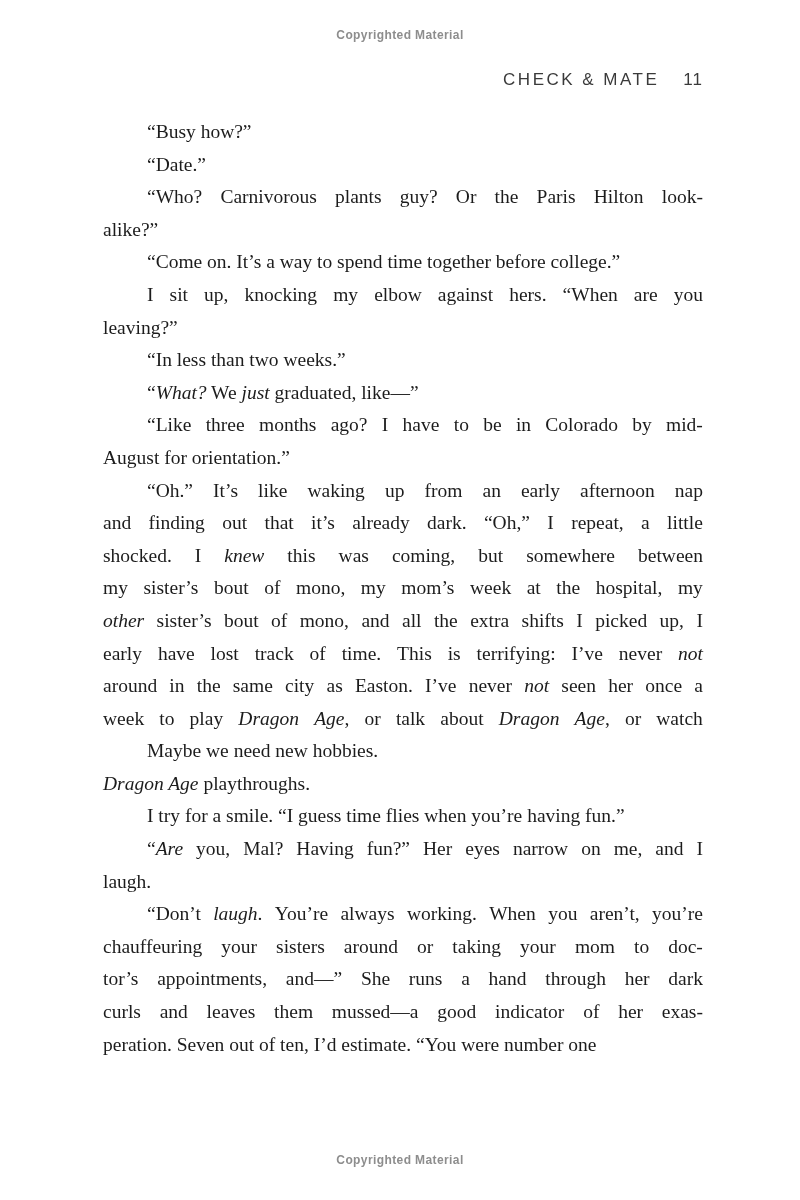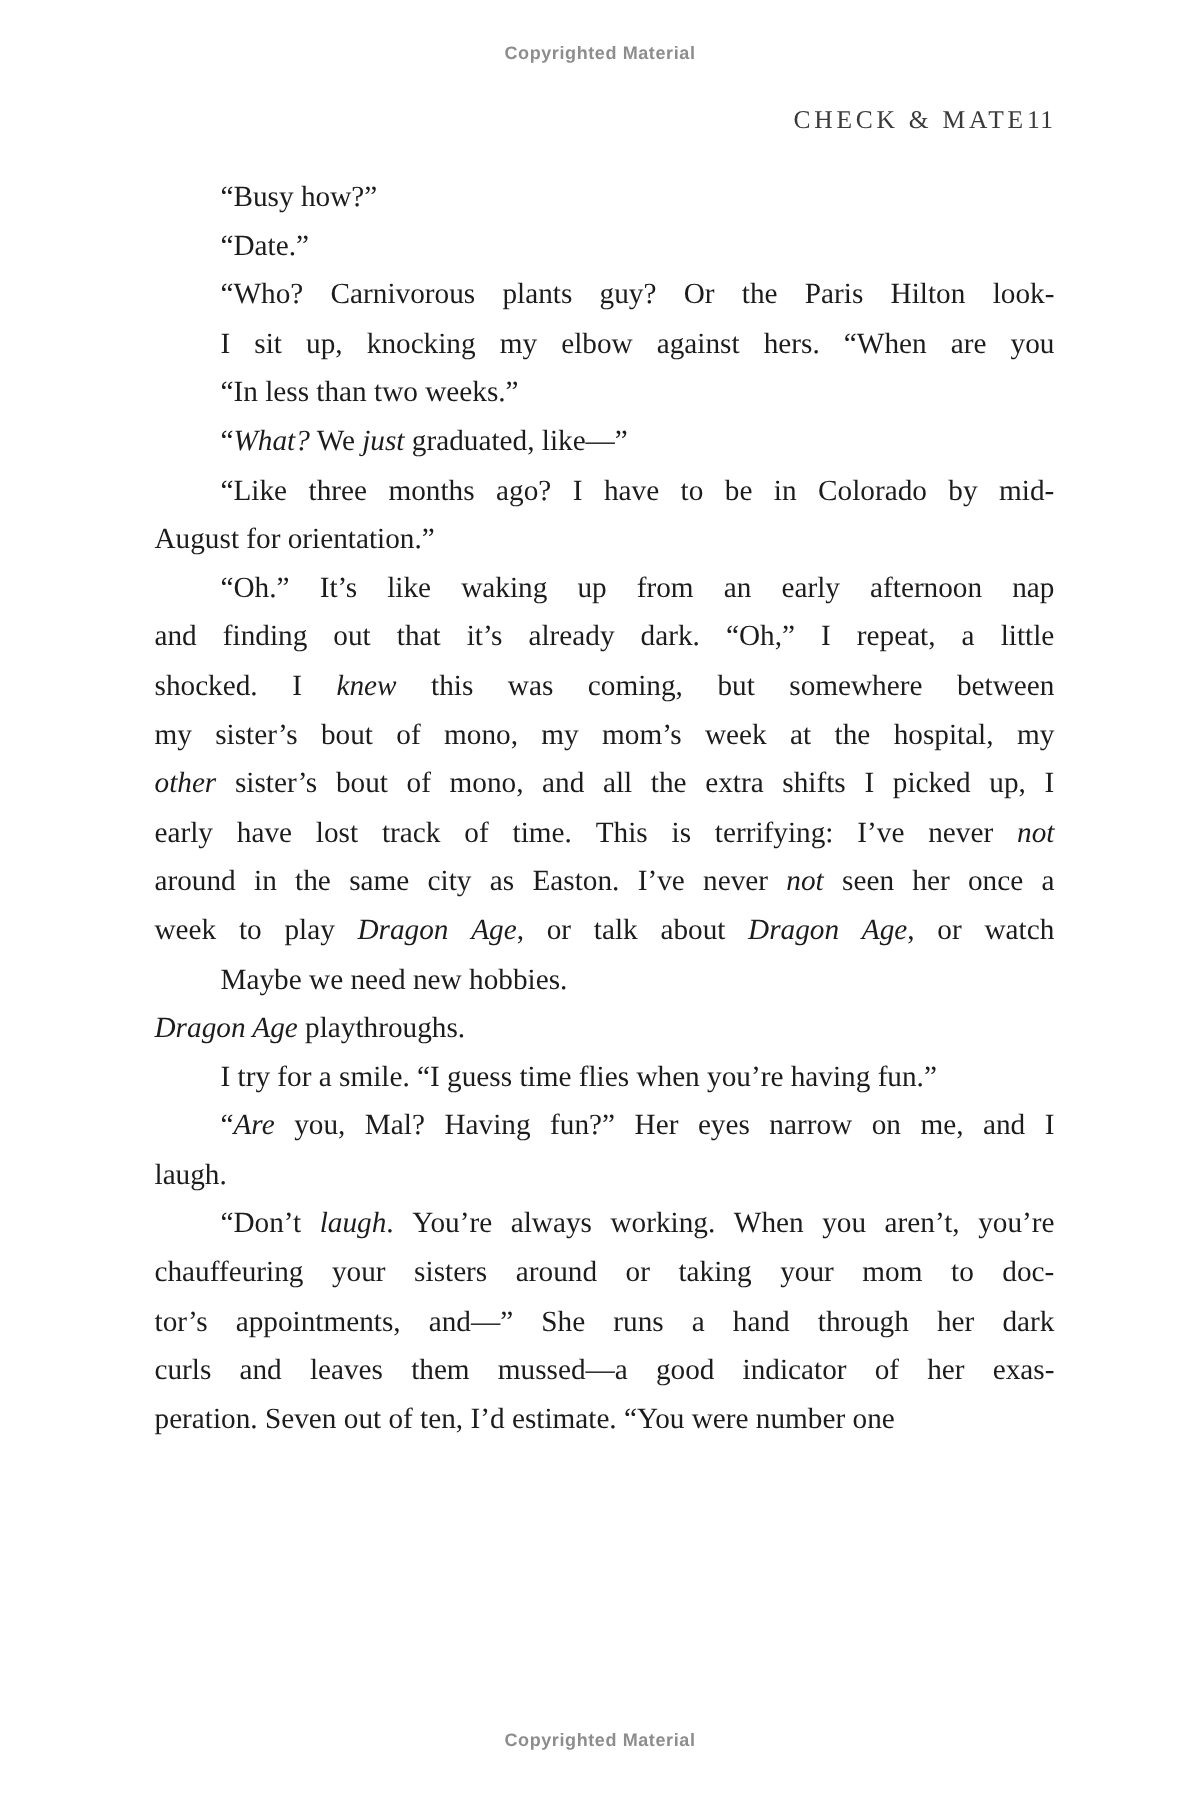--- a/index.html
+++ b/index.html
@@ -17,21 +17,22 @@
     font-family: "Liberation Sans", "DejaVu Sans", sans-serif;
     font-size: 12px; font-weight: bold; letter-spacing: 0.4px;
     color: var(--watermark-text, #8d8d8d);
   }
   .watermark.top { top: 28px; }
   .watermark.bottom { top: 1153px; }
 
   .running-header {
     position: absolute; top: 70px; left: 103px; width: 600px;
     display: flex; justify-content: flex-end; align-items: baseline;
-    font-family: Liberation Serif, serif;
+    gap: 24px;
+    font-family: Liberation Sans, sans-serif;
     font-size: 17px; letter-spacing: 2.5px;
     color: var(--header-text, #3a3a3a);
   }
   .running-header .pagenum { letter-spacing: 1px; }
 
   .book-text {
     position: absolute; top: 116px; left: 103px; width: 600px;
     font-size: 19.5px; color: var(--body-text, #1c1c1c);
   }
   .line { line-height: 32.6px; height: 32.6px; white-space: pre-wrap; }
@@ -61,33 +62,36 @@
         <span><span>“Who?</span></span>
         <span><span>Carnivorous</span></span>
         <span><span>plants</span></span>
         <span><span>guy?</span></span>
         <span><span>Or</span></span>
         <span><span>the</span></span>
         <span><span>Paris</span></span>
         <span><span>Hilton</span></span>
         <span><span>look-</span></span>
       </div>
+      <div class="line"><span>alike?”</span></div>
+      <div class="line indent"><span>“Come on. It’s a way to spend time together before college.”</span></div>
       <div class="line indent justify">
         <span><span>I</span></span>
         <span><span>sit</span></span>
         <span><span>up,</span></span>
         <span><span>knocking</span></span>
         <span><span>my</span></span>
         <span><span>elbow</span></span>
         <span><span>against</span></span>
         <span><span>hers.</span></span>
         <span><span>“When</span></span>
         <span><span>are</span></span>
         <span><span>you</span></span>
       </div>
+      <div class="line"><span>leaving?”</span></div>
       <div class="line indent"><span>“In less than two weeks.”</span></div>
       <div class="line indent"><span>“</span><em>What?</em><span> We </span><em>just</em><span> graduated, like—”</span></div>
       <div class="line indent justify">
         <span><span>“Like</span></span>
         <span><span>three</span></span>
         <span><span>months</span></span>
         <span><span>ago?</span></span>
         <span><span>I</span></span>
         <span><span>have</span></span>
         <span><span>to</span></span>

